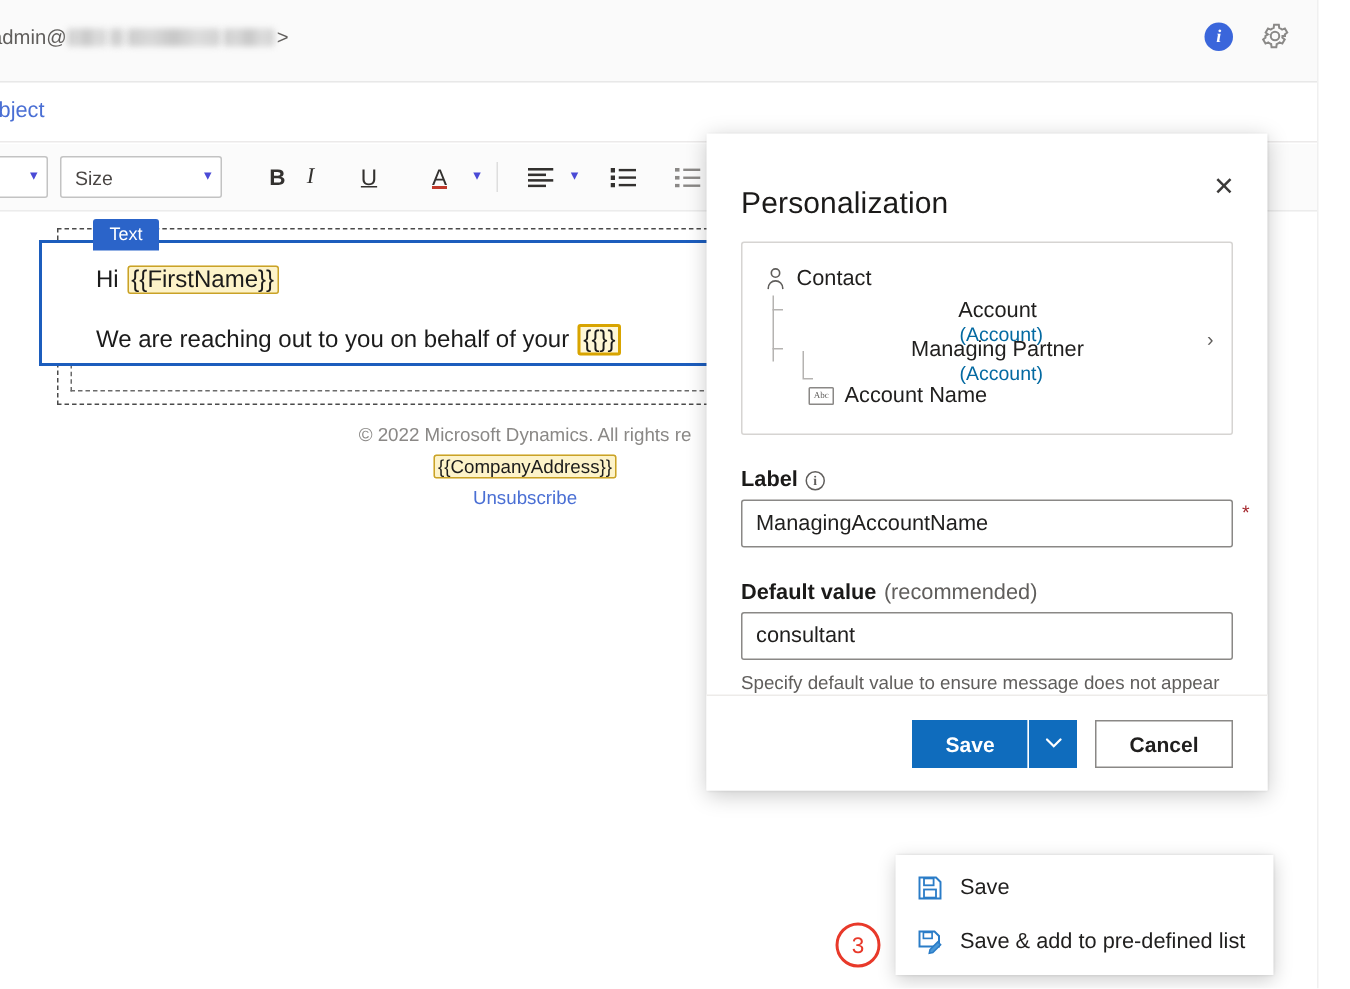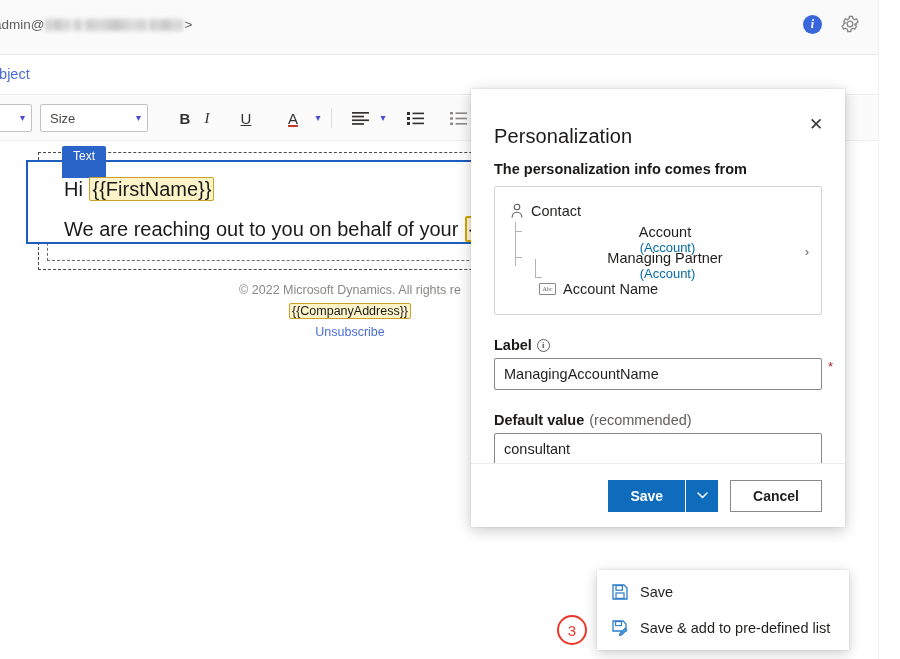--- a/index.html
+++ b/index.html
@@ -95,26 +95,26 @@
     border: 1px dashed #6b6b6b;
   }
   .sel-box {
     position: absolute; left: 26px; top: 18px; width: 628px; height: 84px;
     border: 2px solid #1c5dbd;
     background: #fff;
   }
   .tab-badge {
     position: absolute; left: 62px; top: 146px;
     background: #2b64c9; color: #fff;
-    font-size: 12px; padding: 4px 11px 16px;
+    font-size: 12px; padding: 4px 11px 5px;
     border-radius: 2px 2px 0 0;
     line-height: 1;
   }
   .body-text {
-    position: absolute; left: 64px; font-size: 20px; color: #1b1b1b;
+    position: absolute; left: 64px; font-size: 16px; color: #1b1b1b;
     white-space: nowrap;
   }
   .ln1 { top: 178px; }
   .ln2 { top: 218px; }
   .token {
     background: #fdf3c9; border: 1px solid #c9a227;
     border-radius: 2px; padding: 0 2px; margin: 0 1px;
     color: #1b1b1b;
   }
   .token-active { background: #fff7d6; border: 2px solid #d8a400; }
@@ -369,21 +369,20 @@
 
   <div class="dialog">
 
     <div class="dlg-head">
       <div class="dlg-title">Personalization</div>
       <div class="dlg-close">✕</div>
     </div>
 
     <div class="dlg-body">
 
-      <div class="section-label">The personalization info comes from</div>
 
       <div class="tree-box">
         <div class="tree-chevron">›</div>
 
         <div class="tline" style="left:20px; top:35px; width:1px; height:44px;"></div>
         <div class="tline" style="left:20px; top:44px; width:7px; height:1px;"></div>
         <div class="tline" style="left:20px; top:70px; width:7px; height:1px;"></div>
         <div class="tline" style="left:40px; top:72px; width:1px; height:18px;"></div>
         <div class="tline" style="left:40px; top:90px; width:7px; height:1px;"></div>
 

